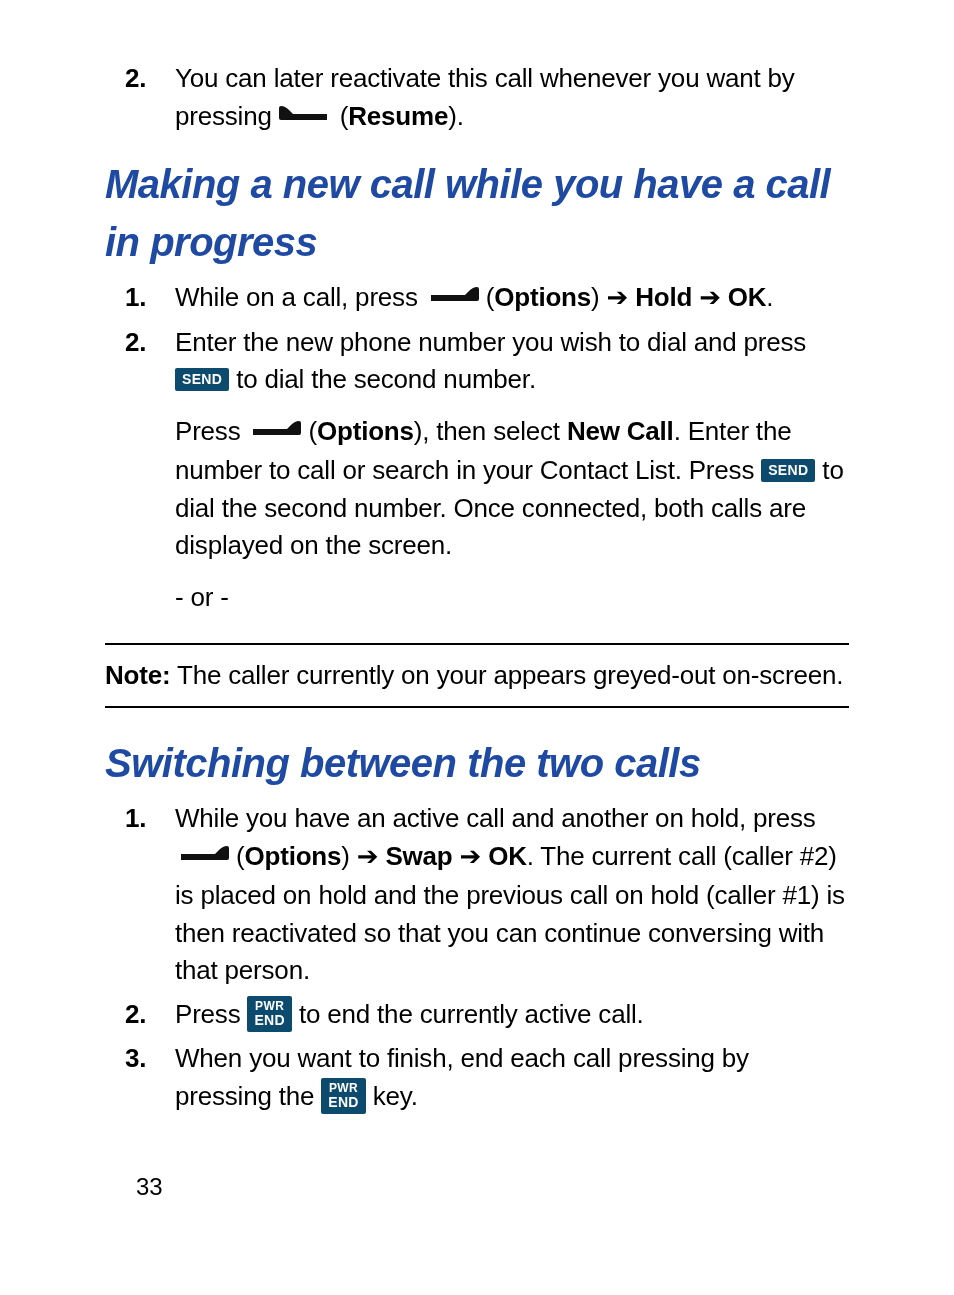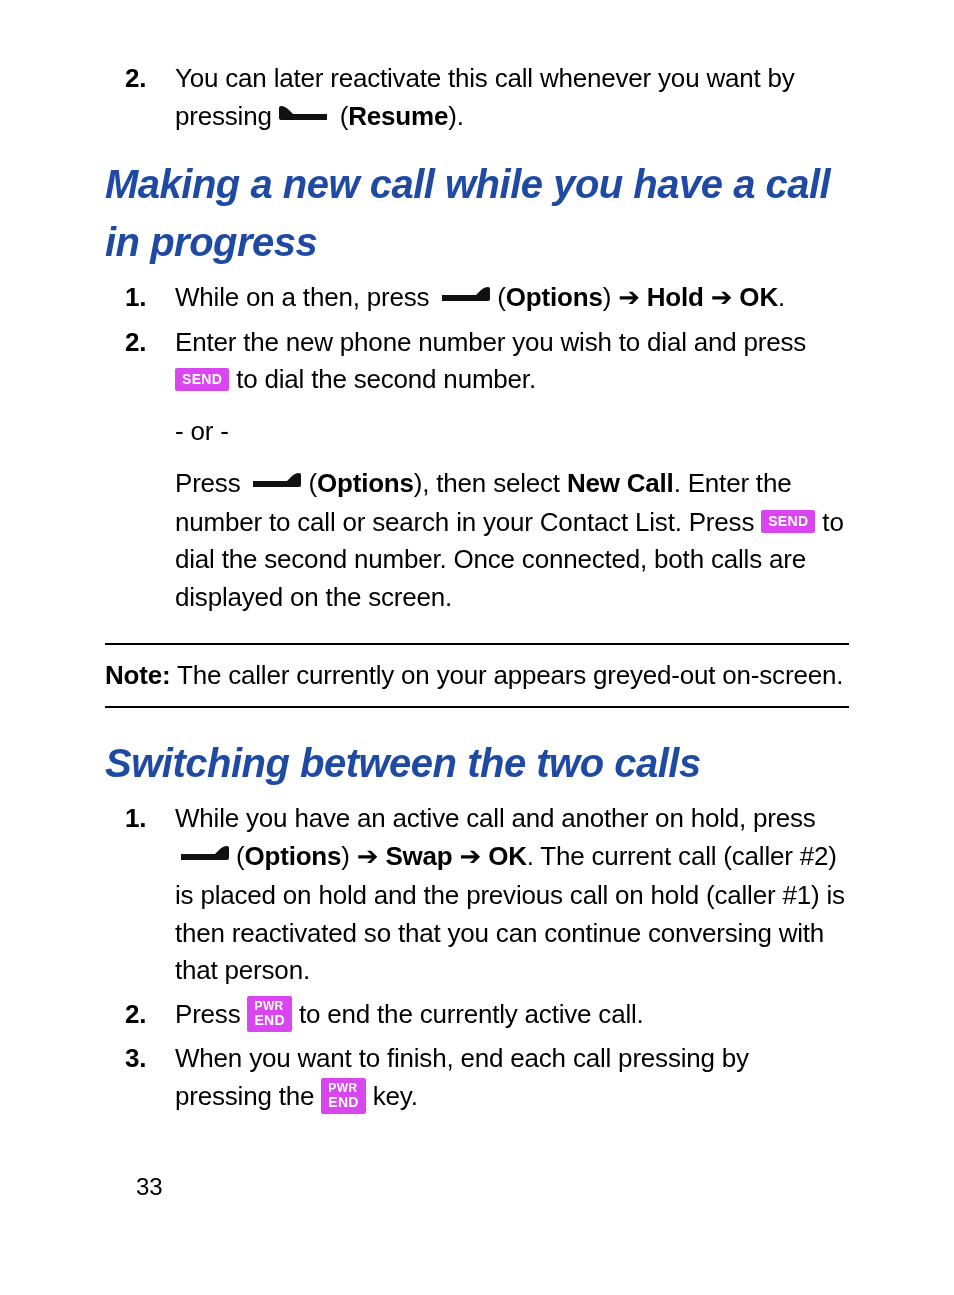--- a/index.html
+++ b/index.html
@@ -54,31 +54,32 @@
     top: -2px;
   }
   .softkey-right {
     display: inline-block;
     vertical-align: middle;
     position: relative;
     top: -2px;
   }
   .keycap {
     display: inline-block;
-    background: #d946ef;
+    background: #0c4a6e;
     color: #fff;
     font-weight: 700;
     font-size: 14px;
     padding: 4px 7px 5px 7px;
     border-radius: 2px;
     vertical-align: middle;
     line-height: 1;
     letter-spacing: 0.3px;
     position: relative;
     top: -2px;
+    text-align: center;
   }
   .keycap .tiny { display:block; font-size: 12px; font-weight:700; letter-spacing:0.4px; margin-bottom:1px; }
   .note-box {
     border-top: 2px solid #000;
     border-bottom: 2px solid #000;
     padding: 12px 0 12px 0;
     margin: 26px 0 26px 0;
   }
   .subblock { margin-top: 14px; }
   .pagenum {
@@ -107,50 +108,50 @@
       </div>
     </div>
   </div>
 
   <div class="heading">Making a new call while you have a call in progress</div>
 
   <div class="ol">
     <div class="li">
       <div class="num">1.</div>
       <div class="txt">
-        <span>While on a then, press </span>
+        <span>While on a call, press </span>
         <span class="softkey-left">
           <svg width="54" height="20" viewBox="0 0 54 20">
               <path d="M52 2 Q 48 2 44 6 L 40 10 L 6 10 L 6 16 L 52 16 Q 54 16 54 14 L 54 4 Q 54 2 52 2 Z" fill="#111"></path>
             </svg>
         </span>
         <span> (</span><span class="bold">Options</span><span>) </span><span class="arrow">➔</span><span class="bold"> Hold </span><span class="arrow">➔</span><span class="bold"> OK</span><span>.</span>
       </div>
     </div>
 
     <div class="li">
       <div class="num">2.</div>
       <div class="txt">
         <span>Enter the new phone number you wish to dial and press </span>
         <span class="keycap"><span>SEND</span></span>
         <span> to dial the second number.</span>
 
-        <div class="subblock">- or -</div>
-
         <div class="subblock">
           <span>Press </span>
           <span class="softkey-left">
             <svg width="54" height="20" viewBox="0 0 54 20">
                 <path d="M52 2 Q 48 2 44 6 L 40 10 L 6 10 L 6 16 L 52 16 Q 54 16 54 14 L 54 4 Q 54 2 52 2 Z" fill="#111"></path>
               </svg>
           </span>
           <span> (</span><span class="bold">Options</span><span>), then select </span><span class="bold">New Call</span><span>. Enter the number to call or search in your Contact List. Press </span>
           <span class="keycap"><span>SEND</span></span>
           <span> to dial the second number. Once connected, both calls are displayed on the screen.</span>
         </div>
+
+        <div class="subblock">- or -</div>
       </div>
     </div>
   </div>
 
   <div class="note-box">
     <span class="bold">Note:</span><span> The caller currently on your appears greyed-out on-screen.</span>
   </div>
 
   <div class="heading">Switching between the two calls</div>
 

